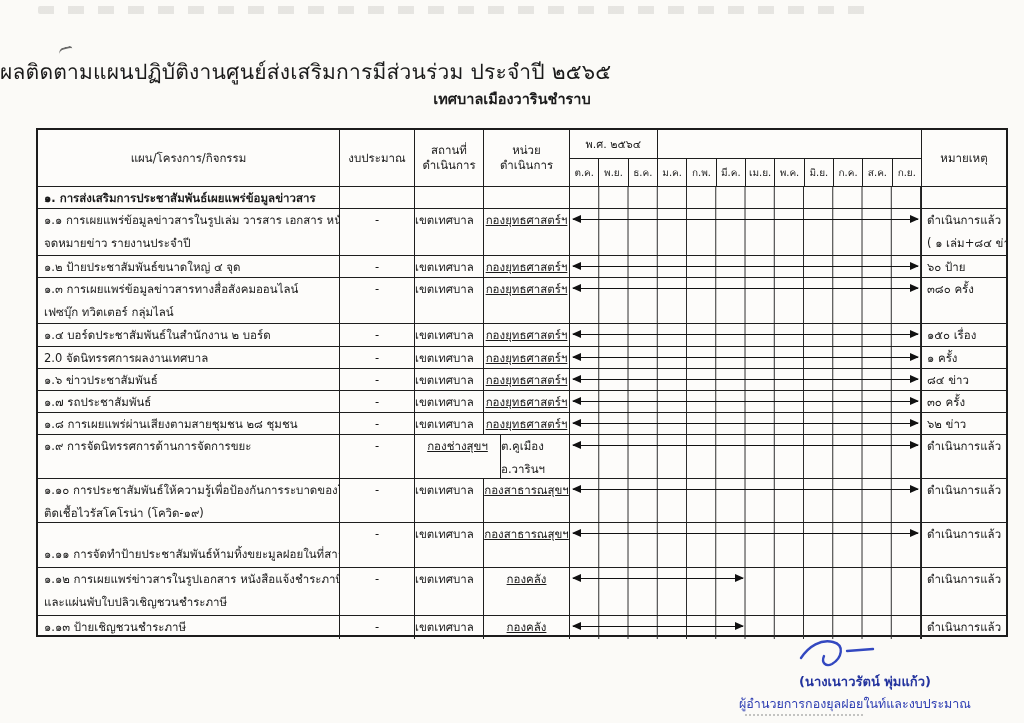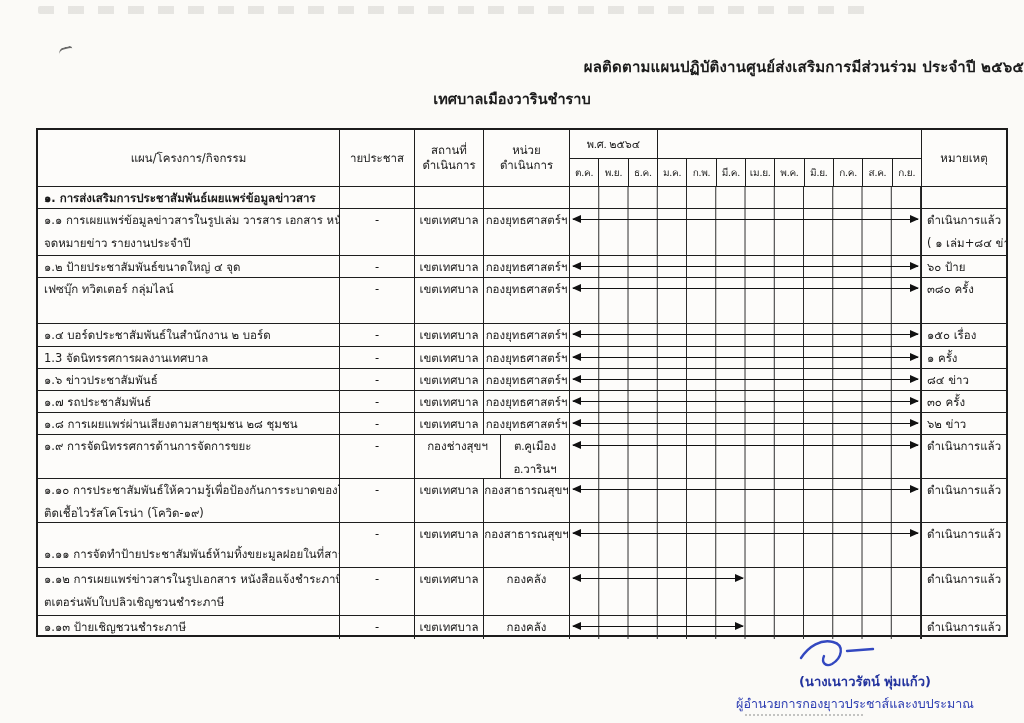--- a/index.html
+++ b/index.html
@@ -8,51 +8,51 @@
   
   .scanband{position:absolute;left:38px;top:6px;width:830px;height:8px;
             background:repeating-linear-gradient(90deg,rgba(120,118,112,.16) 0 16px,rgba(0,0,0,0) 16px 30px);
             border-radius:2px;}
   .smudge{position:absolute;left:59px;top:47px;width:14px;height:7px;
           border-top:2.5px solid rgba(70,70,70,.8);border-radius:60% 40%/100% 60%;
           transform:rotate(-14deg);}
   .bottom-artifact{position:absolute;left:745px;top:714px;width:118px;height:0;
           border-top:2px dotted rgba(150,150,150,.55);}
 
-  .title{position:absolute;top:55px;left:0;width:100%;text-align:right;
-         font-size:15px;font-weight:bold;letter-spacing:.2px;}
+  .title{position:absolute;top:55px;left:0;width:100%;text-align:left;
+         font-size:21px;font-weight:normal;letter-spacing:.2px;}
   .subtitle{position:absolute;top:87px;left:0;width:100%;text-align:center;
          font-size:14.5px;font-weight:bold;}
 
   
   .tbl{position:absolute;left:36px;top:128px;width:972px;height:509px;
        border:2px solid #1c1c1c;box-sizing:border-box;font-size:11.5px;background:#fdfcfa;}
   .thead{display:flex;height:57px;}
   .hc{border-right:1px solid #1e1e1e;border-bottom:1px solid #1e1e1e;box-sizing:border-box;
       display:flex;flex-direction:column;align-items:center;justify-content:center;
       text-align:center;line-height:15px;}
   .hc.plan{width:302px;} .hc.budget{width:75px;} .hc.loc{width:69px;} .hc.unit{width:86px;}
-  .hc.months{width:352px;display:block;padding:0;font-family:Liberation Serif, serif;}
+  .hc.months{width:352px;display:block;padding:0;}
   .hc.remark{flex:1;border-right:none;}
   .yrow{display:flex;height:29px;border-bottom:1px solid #1e1e1e;box-sizing:border-box;}
   .ycell{display:flex;align-items:center;justify-content:center;font-size:11px;}
   .y1{width:25%;border-right:1px solid #1e1e1e;box-sizing:border-box;}
   .y2{flex:1;}
   .mrow{display:flex;height:27px;}
   .mcell{flex:1;border-right:1px solid #1e1e1e;box-sizing:border-box;display:flex;
          align-items:center;justify-content:center;font-size:10px;}
   .mcell:last-child{border-right:none;}
 
   .trow{display:flex;border-bottom:1px solid #1e1e1e;box-sizing:border-box;}
   .trow:last-child{border-bottom:none;}
   .c{border-right:1px solid #1e1e1e;box-sizing:border-box;line-height:22px;overflow:hidden;}
   .c.plan{width:302px;padding:0 4px 0 6px;}
   .c.budget{width:75px;text-align:center;}
-  .c.loc{width:69px;text-align:center;line-height:22px;font-family:Liberation Serif, serif;}
-  .c.unit{width:86px;text-align:center;}
+  .c.loc{width:69px;text-align:left;line-height:22px;}
+  .c.unit{width:86px;text-align:center;text-decoration:underline;}
   .c.timeline{width:352px;position:relative;
       background-image:linear-gradient(to left,#2a2a2a 1px,rgba(0,0,0,0) 1px);
       background-size:calc(100%/12) 100%;}
   .c.remark{flex:1;border-right:none;padding:0 2px 0 5px;}
   .sec .c.plan{font-weight:bold;}
   .ln{display:block;line-height:23px;white-space:nowrap;}
   .ln.low{margin-top:20px;}
 
   
   .arrow{position:absolute;left:3px;top:10px;height:0;border-top:1.6px solid #111;}
@@ -75,21 +75,21 @@
   <div class="scanband"></div>
   <div class="smudge"></div>
 
   <div class="title">ผลติดตามแผนปฏิบัติงานศูนย์ส่งเสริมการมีส่วนร่วม ประจำปี ๒๕๖๕</div>
   <div class="subtitle">เทศบาลเมืองวารินชำราบ</div>
 
   <div class="tbl">
 
     <div class="thead">
       <div class="hc plan">แผน/โครงการ/กิจกรรม</div>
-      <div class="hc budget">ายประชาส</div>
+      <div class="hc budget">งบประมาณ</div>
       <div class="hc loc">
         <span>สถานที่</span>
         <span>ดำเนินการ</span>
       </div>
       <div class="hc unit">
         <span>หน่วย</span>
         <span>ดำเนินการ</span>
       </div>
       <div class="hc months">
         <div class="yrow">
@@ -149,20 +149,21 @@
       <div class="c timeline">
         <div class="arrow" style="width: calc(100% - 6px);"></div>
       </div>
       <div class="c remark">
         <span class="ln">๖๐ ป้าย</span>
       </div>
     </div>
 
     <div class="trow" style="height:46px">
       <div class="c plan">
+        <span class="ln">๑.๓ การเผยแพร่ข้อมูลข่าวสารทางสื่อสังคมออนไลน์</span>
         <span class="ln">เฟซบุ๊ก  ทวิตเตอร์ กลุ่มไลน์</span>
       </div>
       <div class="c budget">-</div>
       <div class="c loc">เขตเทศบาล</div>
       <div class="c unit">กองยุทธศาสตร์ฯ</div>
       <div class="c timeline">
         <div class="arrow" style="width: calc(100% - 6px);"></div>
       </div>
       <div class="c remark">
         <span class="ln">๓๘๐ ครั้ง</span>
@@ -179,21 +180,21 @@
       <div class="c timeline">
         <div class="arrow" style="width: calc(100% - 6px);"></div>
       </div>
       <div class="c remark">
         <span class="ln">๑๕๐ เรื่อง</span>
       </div>
     </div>
 
     <div class="trow" style="height:22px">
       <div class="c plan">
-        <span class="ln">1.3 จัดนิทรรศการผลงานเทศบาล</span>
+        <span class="ln">2.0 จัดนิทรรศการผลงานเทศบาล</span>
       </div>
       <div class="c budget">-</div>
       <div class="c loc">เขตเทศบาล</div>
       <div class="c unit">กองยุทธศาสตร์ฯ</div>
       <div class="c timeline">
         <div class="arrow" style="width: calc(100% - 6px);"></div>
       </div>
       <div class="c remark">
         <span class="ln">๑ ครั้ง</span>
       </div>
@@ -289,21 +290,21 @@
         <div class="arrow" style="width: calc(100% - 6px);"></div>
       </div>
       <div class="c remark">
         <span class="ln">ดำเนินการแล้ว</span>
       </div>
     </div>
 
     <div class="trow" style="height:48px">
       <div class="c plan">
         <span class="ln">๑.๑๒ การเผยแพร่ข่าวสารในรูปเอกสาร หนังสือแจ้งชำระภาษี</span>
-        <span class="ln">ตเตอร่นพับใบปลิวเชิญชวนชำระภาษี</span>
+        <span class="ln">และแผ่นพับใบปลิวเชิญชวนชำระภาษี</span>
       </div>
       <div class="c budget">-</div>
       <div class="c loc">เขตเทศบาล</div>
       <div class="c unit">กองคลัง</div>
       <div class="c timeline">
         <div class="arrow" style="width: calc(50% - 6px);"></div>
       </div>
       <div class="c remark">
         <span class="ln">ดำเนินการแล้ว</span>
       </div>
@@ -324,15 +325,15 @@
       </div>
     </div>
 
   </div>
 
   <svg class="sig-svg" width="110" height="36" viewBox="0 0 110 36">
     <path d="M6,22 C14,10 26,3 38,6 C50,9 47,22 37,28 C31,31 26,27 29,20" fill="none" stroke="#3348c0" stroke-width="2.4" stroke-linecap="round"></path>
     <path d="M52,15 L78,13" fill="none" stroke="#3348c0" stroke-width="2.4" stroke-linecap="round"></path>
   </svg>
   <div class="sig-name">(นางเนาวรัตน์  พุ่มแก้ว)</div>
-  <div class="sig-pos">ผู้อำนวยการกองยุาวประชาส์และงบประมาณ</div>
+  <div class="sig-pos">ผู้อำนวยการกองยุลฝอยในท์และงบประมาณ</div>
   <div class="bottom-artifact"></div>
 </div>
 
 </body></html>

